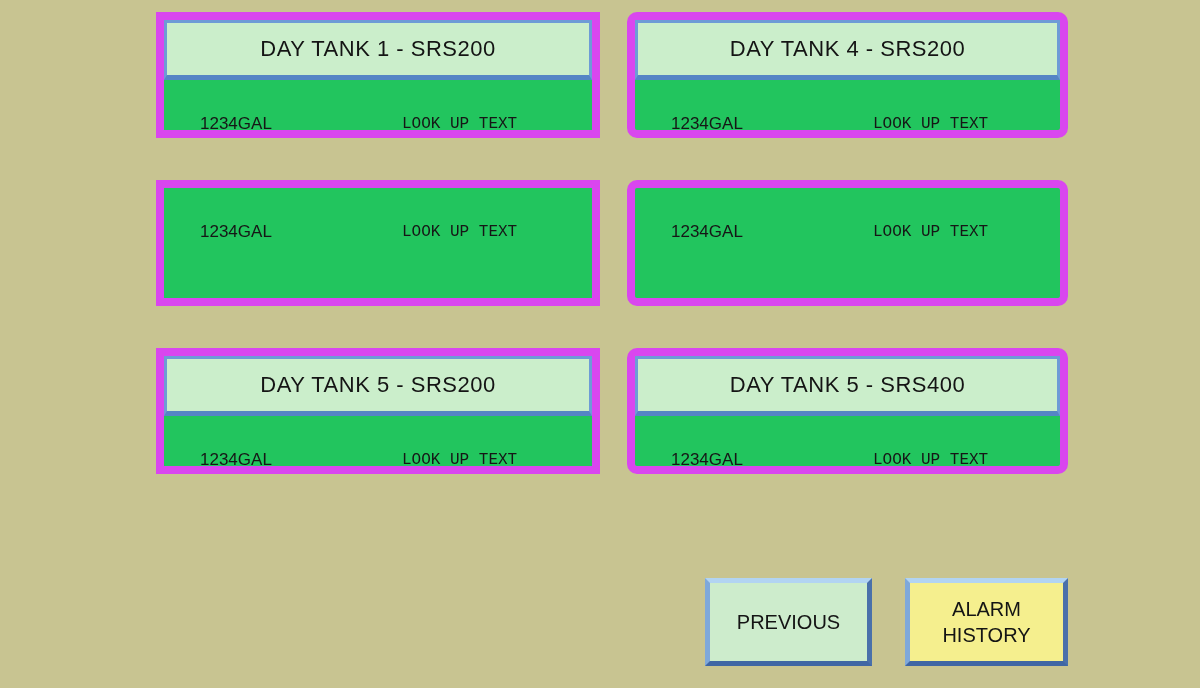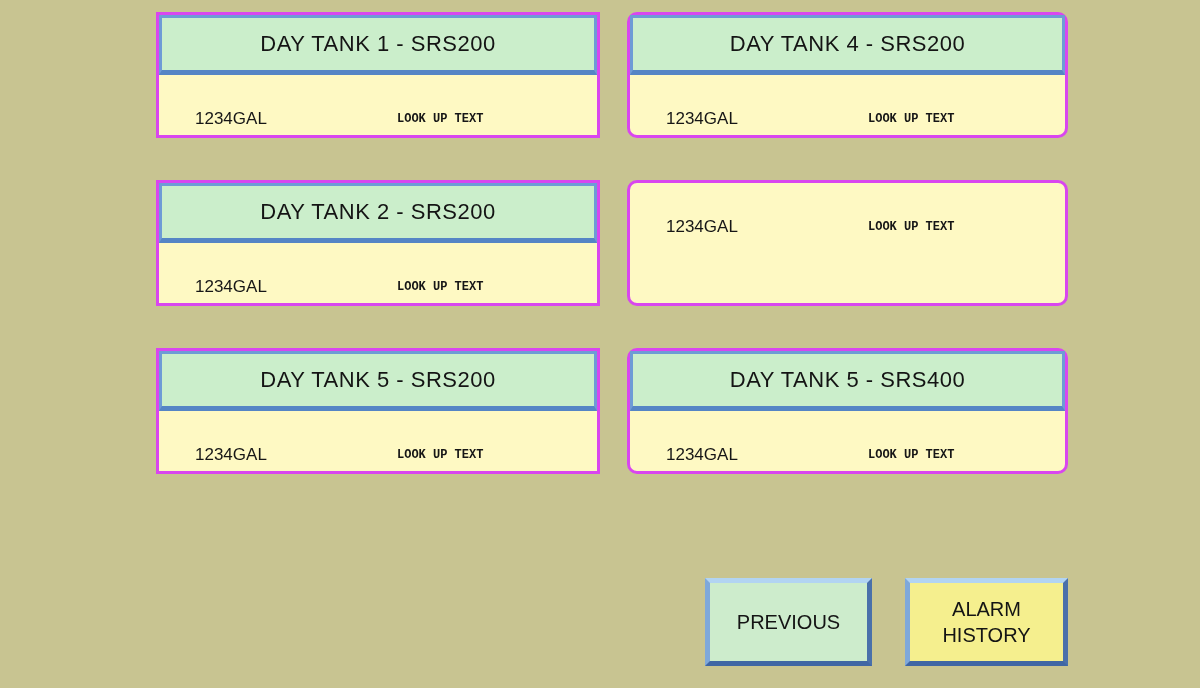--- a/index.html
+++ b/index.html
@@ -17,22 +17,22 @@
   .screen {
     position: absolute;
     left: 0; top: 0;
     width: 1200px; height: 688px;
   }
 
   
   .tank-panel {
     position: absolute;
     height: 126px;
-    background: #fef9c3;
-    border: 3px solid #d946ef;
+    background: #22c55e;
+    border: 8px solid #d946ef;
     box-sizing: border-box;
   }
   .col1 { left: 156px; width: 444px; }
   .col2 { left: 627px; width: 441px; border-radius: 10px; }
   .row1 { top: 12px; }
   .row2 { top: 180px; }
   .row3 { top: 348px; }
 
   .tank-header {
     height: 60px;
@@ -62,22 +62,22 @@
     font-size: 17px;
     color: #161616;
     white-space: nowrap;
   }
   .tank-lookup {
     position: absolute;
     left: 238px;
     top: 50%;
     transform: translateY(-50%);
     font-family: "Liberation Mono", "DejaVu Sans Mono", monospace;
-    font-weight: bold;
-    font-size: 12px;
+    font-weight: normal;
+    font-size: 16px;
     color: #161616;
     white-space: nowrap;
   }
 
   
   .hmi-button {
     position: absolute;
     top: 578px;
     height: 88px;
     box-sizing: border-box;
@@ -116,23 +116,20 @@
     <div class="tank-header">
       <span class="tank-title">DAY TANK 1 - SRS200</span>
     </div>
     <div class="tank-body">
       <span class="tank-level">1234GAL</span>
       <span class="tank-lookup">LOOK UP TEXT</span>
     </div>
   </div>
 
   <div class="tank-panel col1 row2">
-    <div class="tank-header">
-      <span class="tank-title">DAY TANK 2 - SRS200</span>
-    </div>
     <div class="tank-body">
       <span class="tank-level">1234GAL</span>
       <span class="tank-lookup">LOOK UP TEXT</span>
     </div>
   </div>
 
   <div class="tank-panel col1 row3">
     <div class="tank-header">
       <span class="tank-title">DAY TANK 5 - SRS200</span>
     </div>

